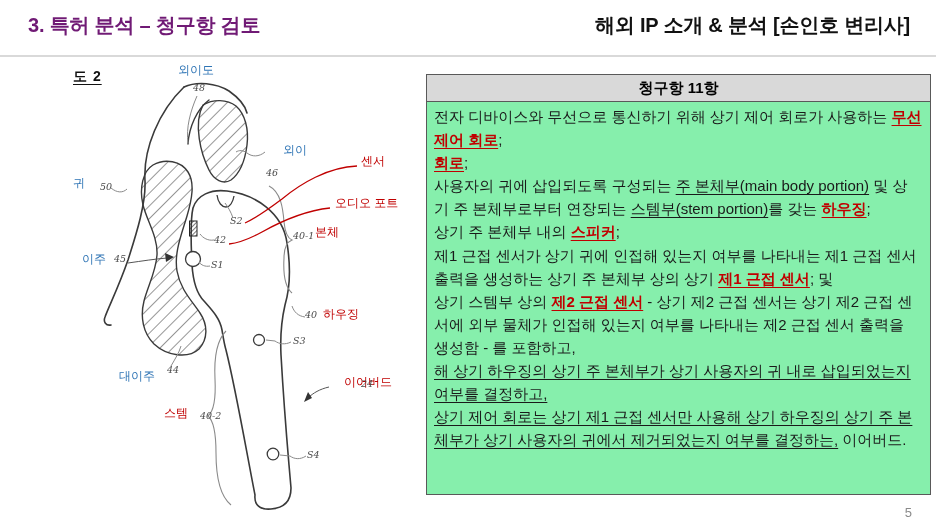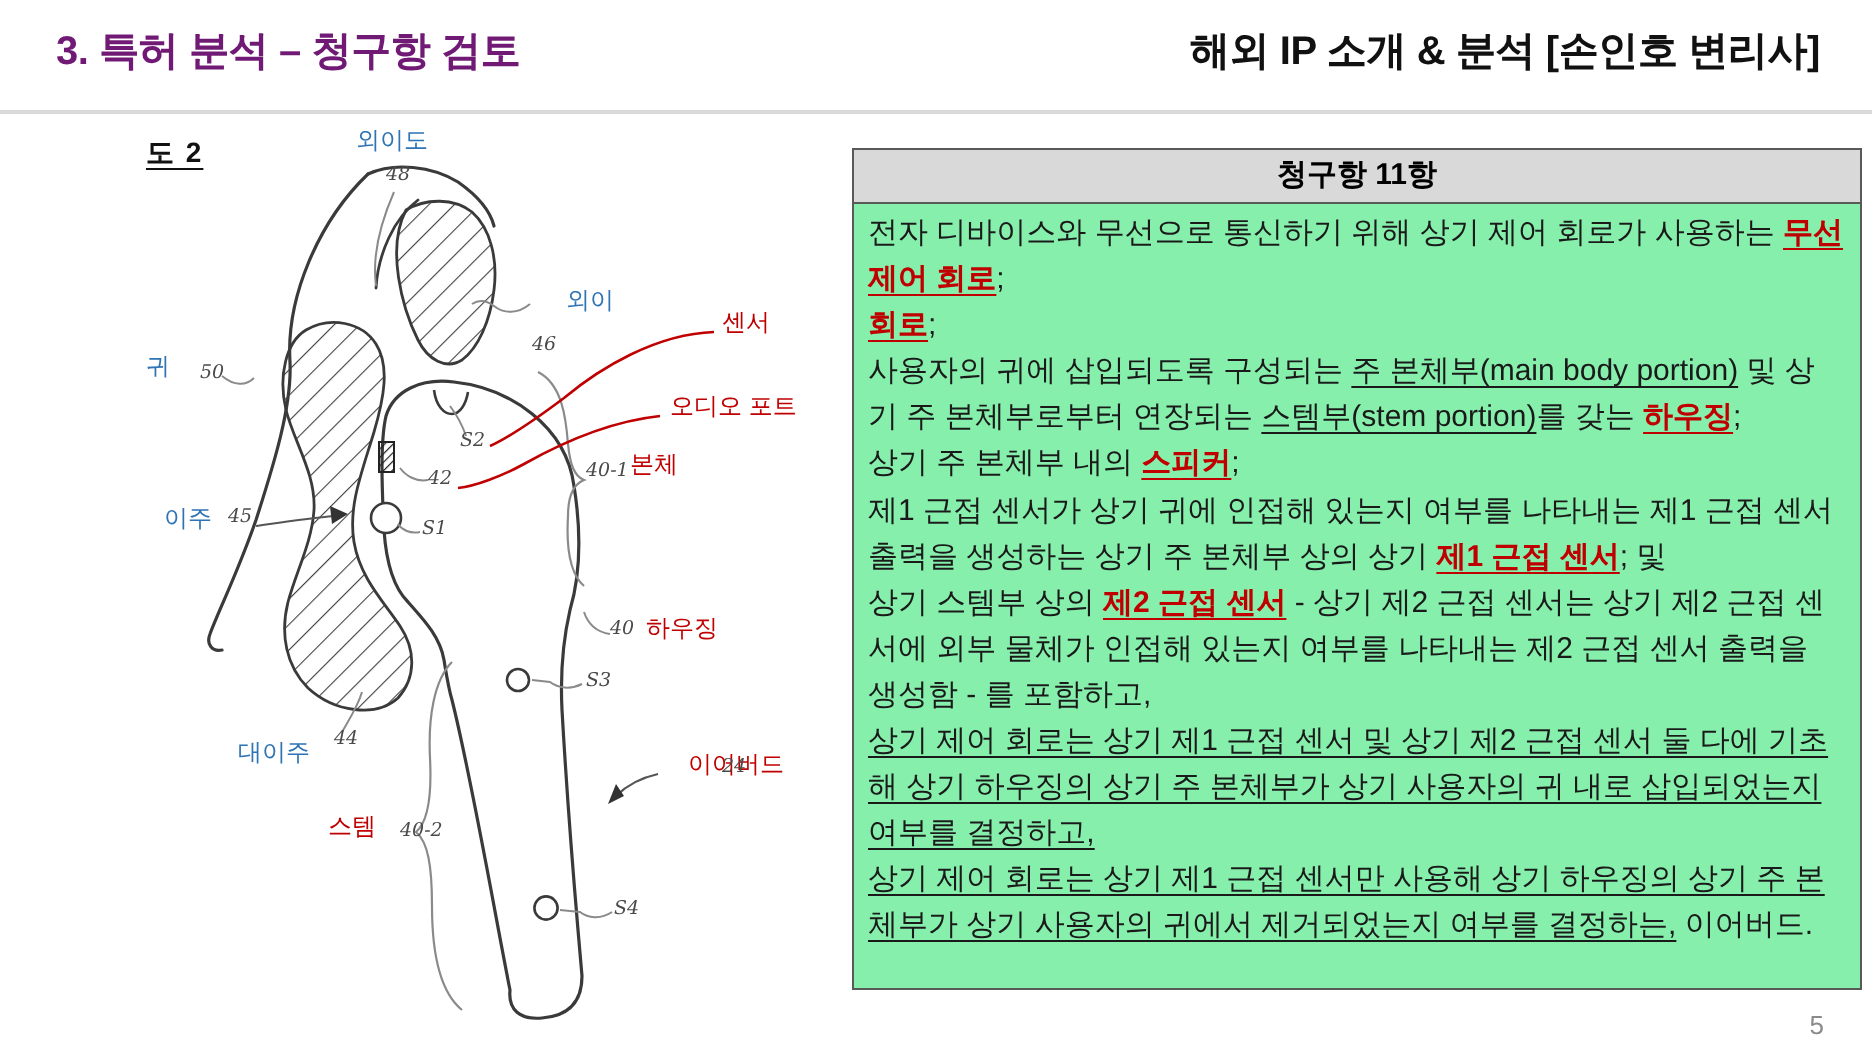--- a/index.html
+++ b/index.html
@@ -151,21 +151,20 @@
         <div class="claim-line"><span class="seg-r">제어 회로</span><span class="seg-n">;</span></div>
         <div class="claim-line"><span class="seg-r">회로</span><span class="seg-n">;</span></div>
         <div class="claim-line"><span class="seg-n">사용자의 귀에 삽입되도록 구성되는 </span><span class="seg-u">주 본체부(main body portion)</span><span class="seg-n"> 및 상</span></div>
         <div class="claim-line"><span class="seg-n">기 주 본체부로부터 연장되는 </span><span class="seg-u">스템부(stem portion)</span><span class="seg-n">를 갖는 </span><span class="seg-r">하우징</span><span class="seg-n">;</span></div>
         <div class="claim-line"><span class="seg-n">상기 주 본체부 내의 </span><span class="seg-r">스피커</span><span class="seg-n">;</span></div>
         <div class="claim-line"><span class="seg-n">제1 근접 센서가 상기 귀에 인접해 있는지 여부를 나타내는 제1 근접 센서</span></div>
         <div class="claim-line"><span class="seg-n">출력을 생성하는 상기 주 본체부 상의 상기 </span><span class="seg-r">제1 근접 센서</span><span class="seg-n">; 및</span></div>
         <div class="claim-line"><span class="seg-n">상기 스템부 상의 </span><span class="seg-r">제2 근접 센서</span><span class="seg-n"> - 상기 제2 근접 센서는 상기 제2 근접 센</span></div>
         <div class="claim-line"><span class="seg-n">서에 외부 물체가 인접해 있는지 여부를 나타내는 제2 근접 센서 출력을</span></div>
         <div class="claim-line"><span class="seg-n">생성함 - 를 포함하고,</span></div>
-        <div class="claim-line"><span class="seg-u">상기 제어 회로는 상기 제1 근접 센서 및 상기 제2 근접 센서 둘 다에 기초</span></div>
         <div class="claim-line"><span class="seg-u">해 상기 하우징의 상기 주 본체부가 상기 사용자의 귀 내로 삽입되었는지</span></div>
         <div class="claim-line"><span class="seg-u">여부를 결정하고,</span></div>
         <div class="claim-line"><span class="seg-u">상기 제어 회로는 상기 제1 근접 센서만 사용해 상기 하우징의 상기 주 본</span></div>
         <div class="claim-line"><span class="seg-u">체부가 상기 사용자의 귀에서 제거되었는지 여부를 결정하는,</span><span class="seg-n"> 이어버드.</span></div>
       </div>
   </div>
 
   <div class="page-number">5</div>
 </div>
 

